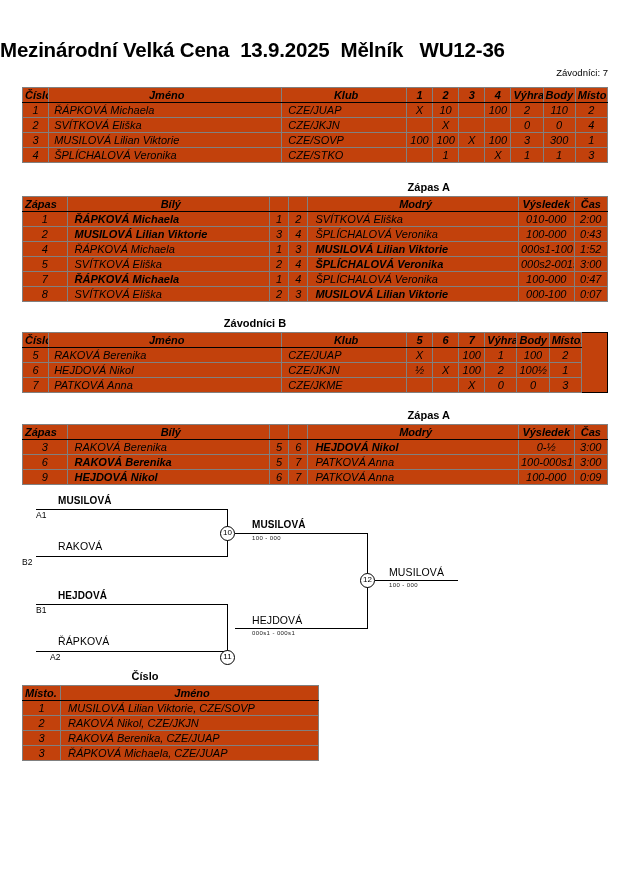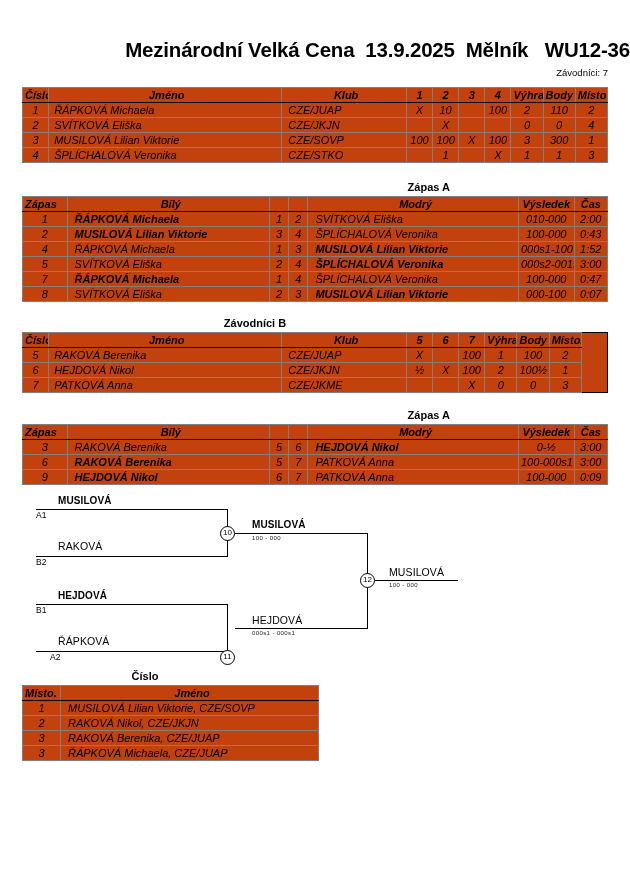--- a/index.html
+++ b/index.html
@@ -11,26 +11,26 @@
     width: 630px;
     height: 891px;
     position: relative;
     font-family: "Liberation Sans", sans-serif;
     color: #000000;
     overflow: hidden;
   }
 
   
   .doc-title {
-    text-align: right;
+    text-align: left;
     font-size: 20.5px;
     font-weight: bold;
     letter-spacing: -0.2px;
     margin: 0;
-    padding: 38px 0 0 8px;
+    padding: 38px 0 0 0;
     white-space: pre;
   }
   .subtitle-row {
     position: relative;
     height: 18px;
     margin-top: 4px;
   }
   .subtitle-center {
     text-align: center;
     font-size: 11px;
@@ -426,21 +426,21 @@
 </div>
 
 <div class="bracket">
 
   <div class="bk-name" style="left:36px; top:0px;">MUSILOVÁ</div>
   <div class="bk-line bk-h" style="left:14px; top:14px; width:192px;"></div>
   <div class="bk-seed" style="left:14px; top:15px;">A1</div>
 
   <div class="bk-name plain" style="left:36px; top:45px;">RAKOVÁ</div>
   <div class="bk-line bk-h" style="left:14px; top:61px; width:192px;"></div>
-  <div class="bk-seed" style="left:14px; top:62px;">B2</div>
+  <div class="bk-seed" style="left:0; top:62px;">B2</div>
 
   <div class="bk-line bk-v" style="left:205px; top:14px; height:48px;"></div>
   <div class="bk-node" style="left:198px; top:31px;">10</div>
 
   <div class="bk-name" style="left:230px; top:24px;">MUSILOVÁ</div>
   <div class="bk-line bk-h" style="left:213px; top:38px; width:133px;"></div>
   <div class="bk-score" style="left:230px; top:40px;">100 - 000</div>
 
   <div class="bk-name" style="left:36px; top:95px;">HEJDOVÁ</div>
   <div class="bk-line bk-h" style="left:14px; top:109px; width:192px;"></div>

